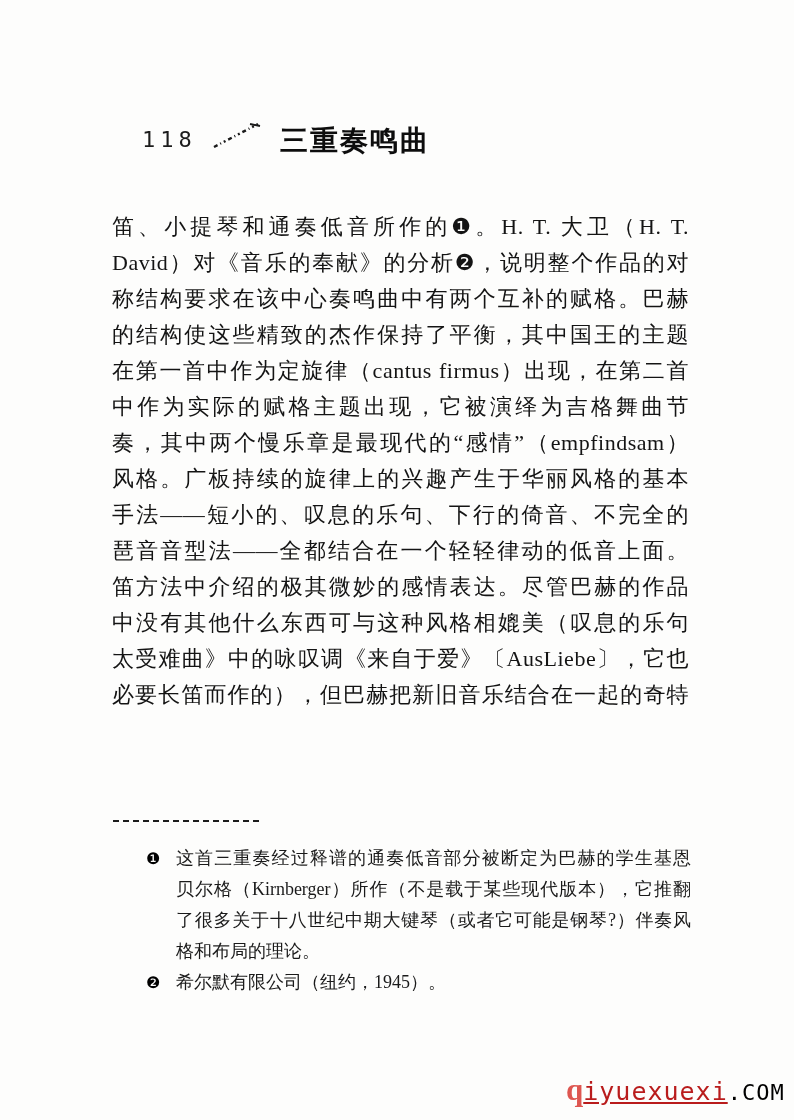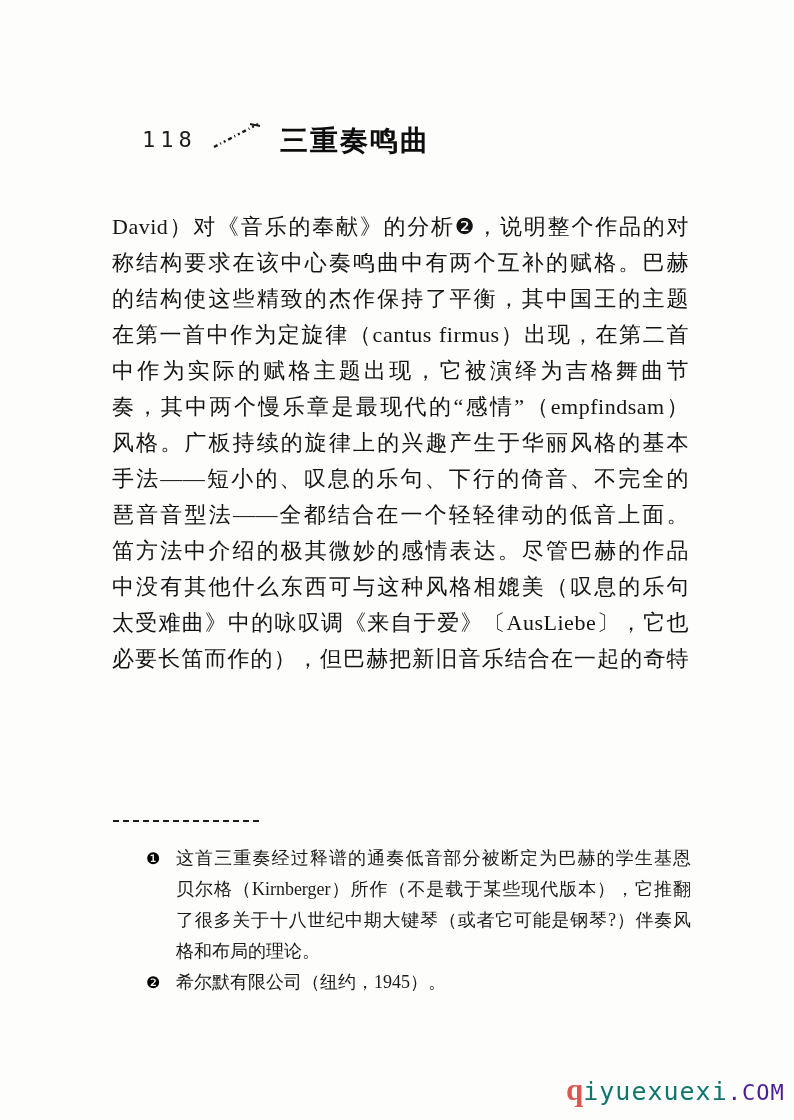--- a/index.html
+++ b/index.html
@@ -46,36 +46,37 @@
   .fnl.last{text-align-last:left;}
   
   .watermark{
     position:absolute;left:566px;top:1072px;white-space:nowrap;
     font-family:"DejaVu Sans Mono",monospace;
   }
   .wm-initial{
     font-family:"Liberation Serif",serif;font-weight:bold;
     font-size:31px;color:#de5650;
   }
-  .wm-name{font-size:25px;color:#0f766e;letter-spacing:1px;}
-  .wm-domain{font-size:22px;color:#4c1d95;letter-spacing:1px;}
+  .wm-name{font-size:25px;color:#b91c1c;letter-spacing:1px;text-decoration:underline;}
+  .wm-domain{font-size:22px;color:#000000;letter-spacing:1px;}
 </style>
 </head>
 <body>
 
 <div class="page">
 
   <span class="page-number">118</span>
   <svg class="deco-mark" width="54" height="38" viewBox="0 0 54 38" aria-hidden="true">
     <line x1="4" y1="31" x2="48" y2="8" stroke="#1b1b1b" stroke-width="2.4" stroke-dasharray="4 3 1 3 2 3"></line>
     <line x1="40" y1="8" x2="50" y2="10" stroke="#1b1b1b" stroke-width="2"></line>
   </svg>
   <span class="page-title">三重奏鸣曲</span>
 
   <main class="body-text">
+    <p class="bl">笛、小提琴和通奏低音所作的❶。H. T. 大卫（H. T.</p>
     <p class="bl">David）对《音乐的奉献》的分析❷，说明整个作品的对</p>
     <p class="bl">称结构要求在该中心奏鸣曲中有两个互补的赋格。巴赫</p>
     <p class="bl">的结构使这些精致的杰作保持了平衡，其中国王的主题</p>
     <p class="bl">在第一首中作为定旋律（cantus firmus）出现，在第二首</p>
     <p class="bl">中作为实际的赋格主题出现，它被演绎为吉格舞曲节</p>
     <p class="bl">奏，其中两个慢乐章是最现代的“感情”（empfindsam）</p>
     <p class="bl">风格。广板持续的旋律上的兴趣产生于华丽风格的基本</p>
     <p class="bl">手法——短小的、叹息的乐句、下行的倚音、不完全的</p>
     <p class="bl">琶音音型法——全都结合在一个轻轻律动的低音上面。</p>
     <p class="bl">笛方法中介绍的极其微妙的感情表达。尽管巴赫的作品</p>

